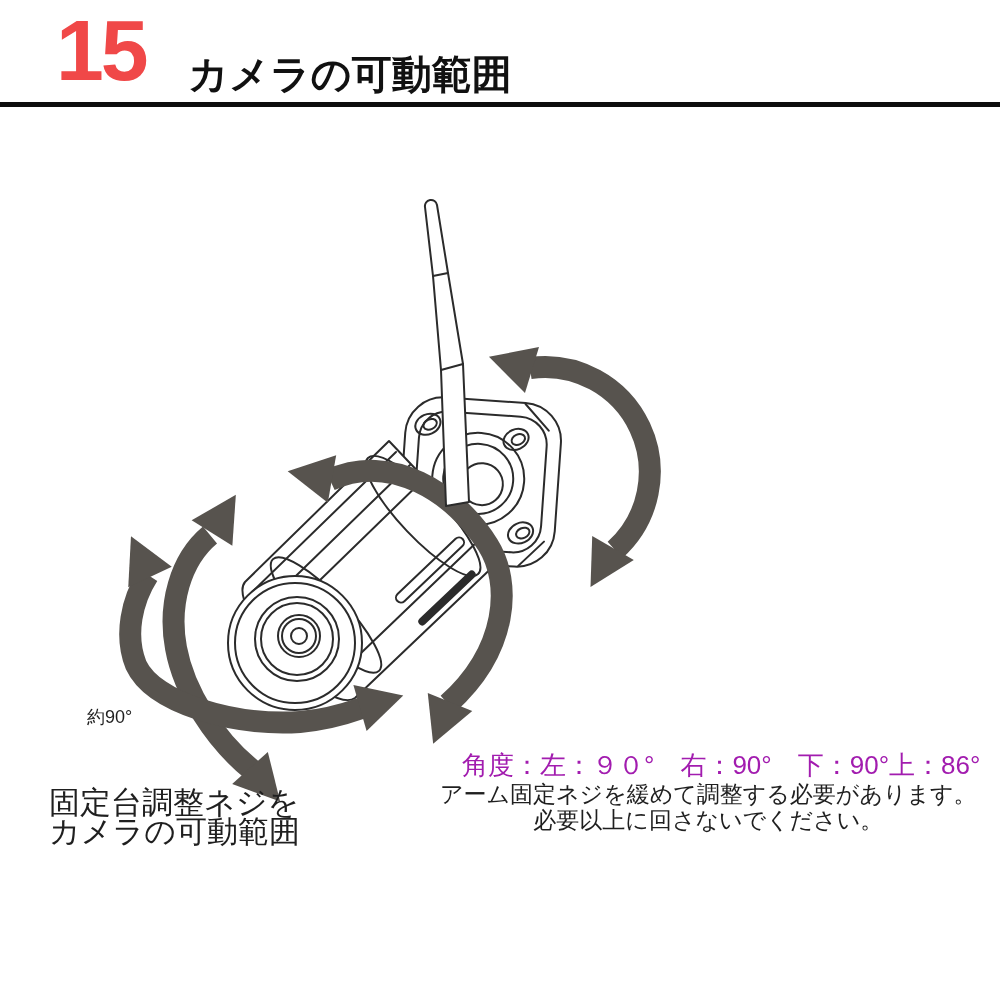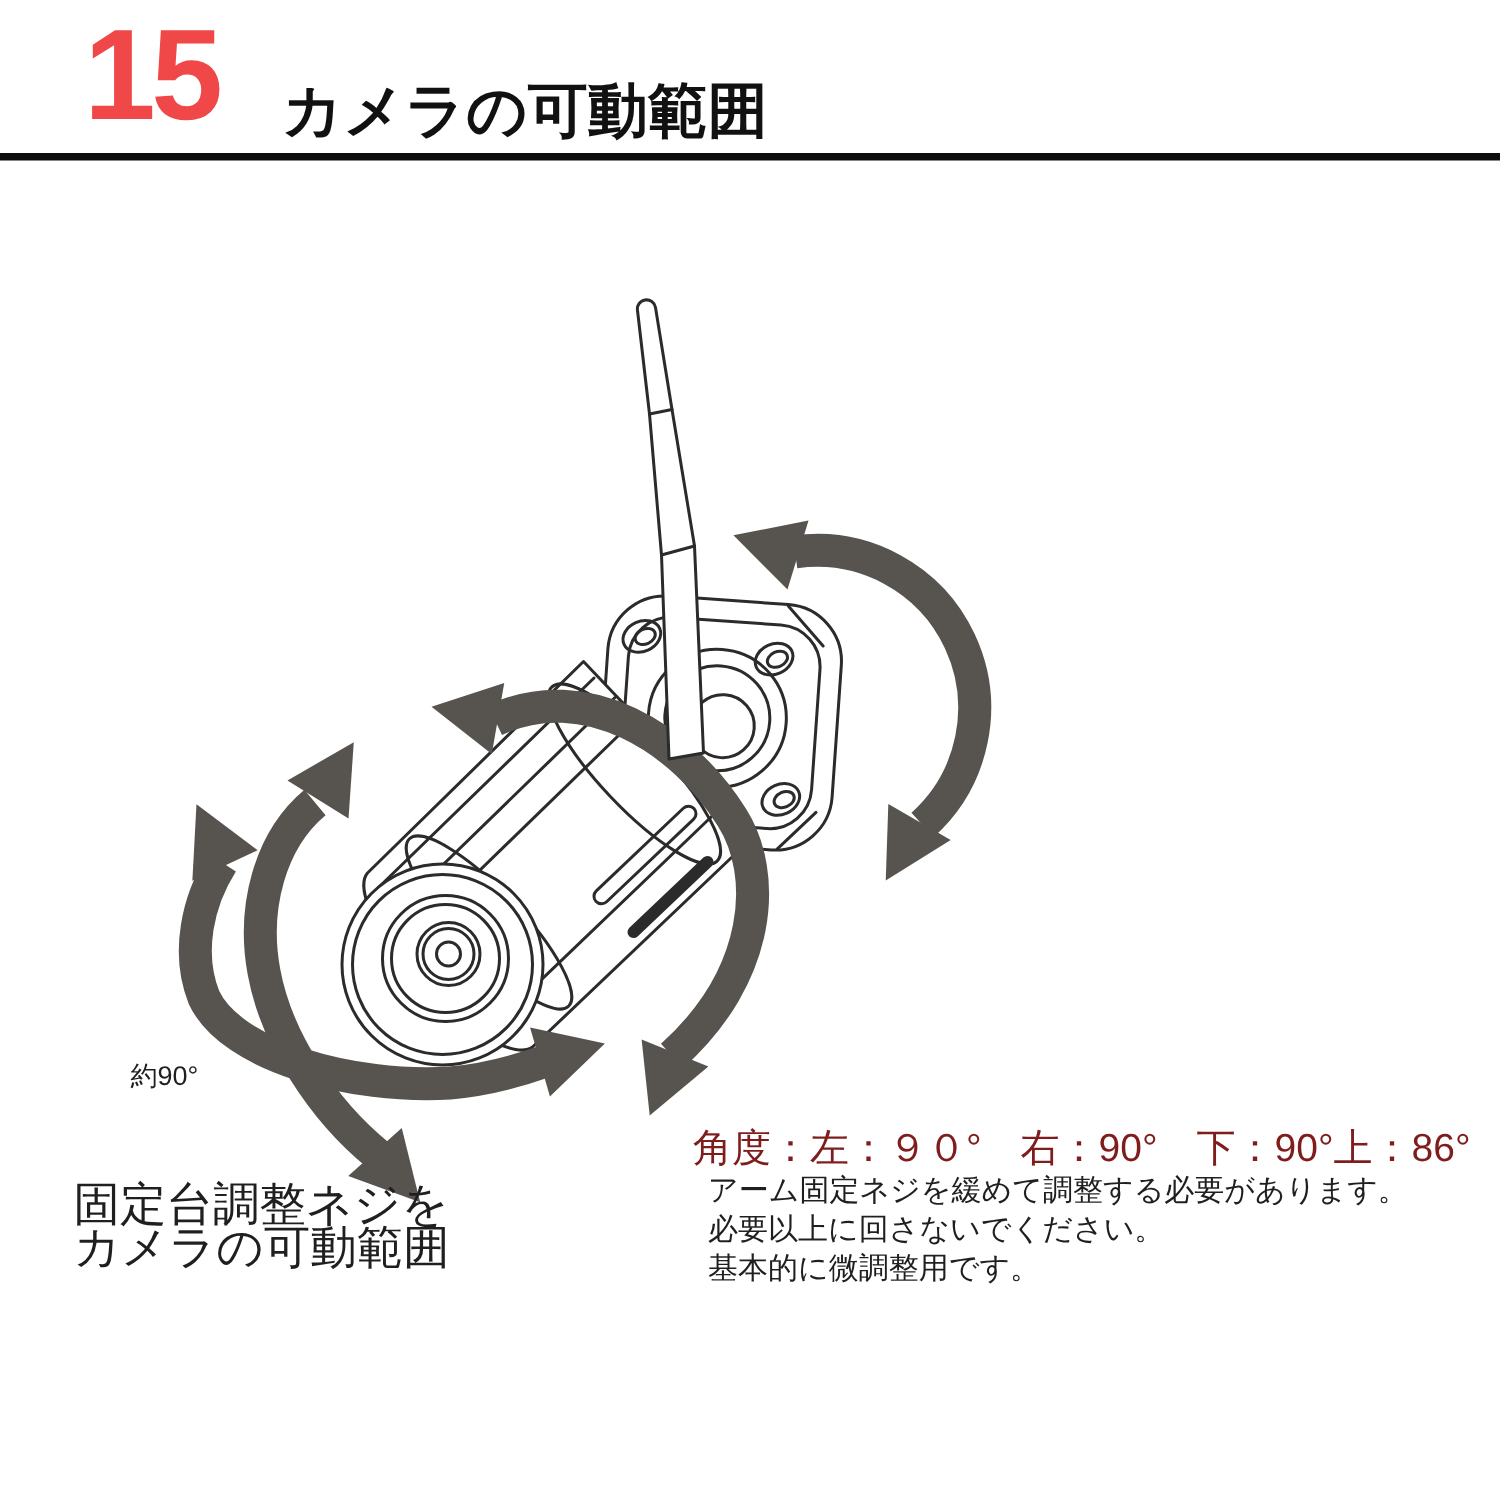--- a/index.html
+++ b/index.html
@@ -28,25 +28,25 @@
   .angle-label{
     position:absolute;left:87px;top:705px;
     font-size:18px;color:#1f1f1f;
   }
   .base-note{
     position:absolute;left:49px;top:788px;
     font-size:31px;line-height:29px;color:#1f1f1f;
   }
   .angle-spec{
     position:absolute;left:462px;top:748px;
-    font-size:26px;color:#7f1d1d;white-space:nowrap;text-align:right;
+    font-size:26px;color:#a21caf;white-space:nowrap;text-align:right;
   }
   .arm-notes{
-    position:absolute;left:472px;top:781px;
-    font-size:20px;line-height:26px;color:#1f1f1f;white-space:nowrap;
+    position:absolute;left:440px;top:781px;
+    font-size:23px;line-height:26px;color:#1f1f1f;white-space:nowrap;text-align:center;
   }
   .lineart{stroke:#2b2b2b;stroke-width:2;fill:none;stroke-linejoin:round;stroke-linecap:round;}
   .lineart-fill{stroke:#2b2b2b;stroke-width:2;fill:#ffffff;stroke-linejoin:round;}
   .arrow-stroke{stroke:#57534e;stroke-width:22;fill:none;stroke-linecap:butt;}
   .arrow-head{fill:#57534e;stroke:none;}
 </style>
 </head>
 <body>
 
 <div class="page">
@@ -143,16 +143,15 @@
   <div class="base-note">
     <div>固定台調整ネジを</div>
     <div>カメラの可動範囲</div>
   </div>
 
   <div class="angle-spec">角度：左：９０°　右：90°　下：90°上：86°</div>
 
   <div class="arm-notes">
     <div>アーム固定ネジを緩めて調整する必要があります。</div>
     <div>必要以上に回さないでください。</div>
-    <div>基本的に微調整用です。</div>
   </div>
 
 </div>
 
 </body></html>

